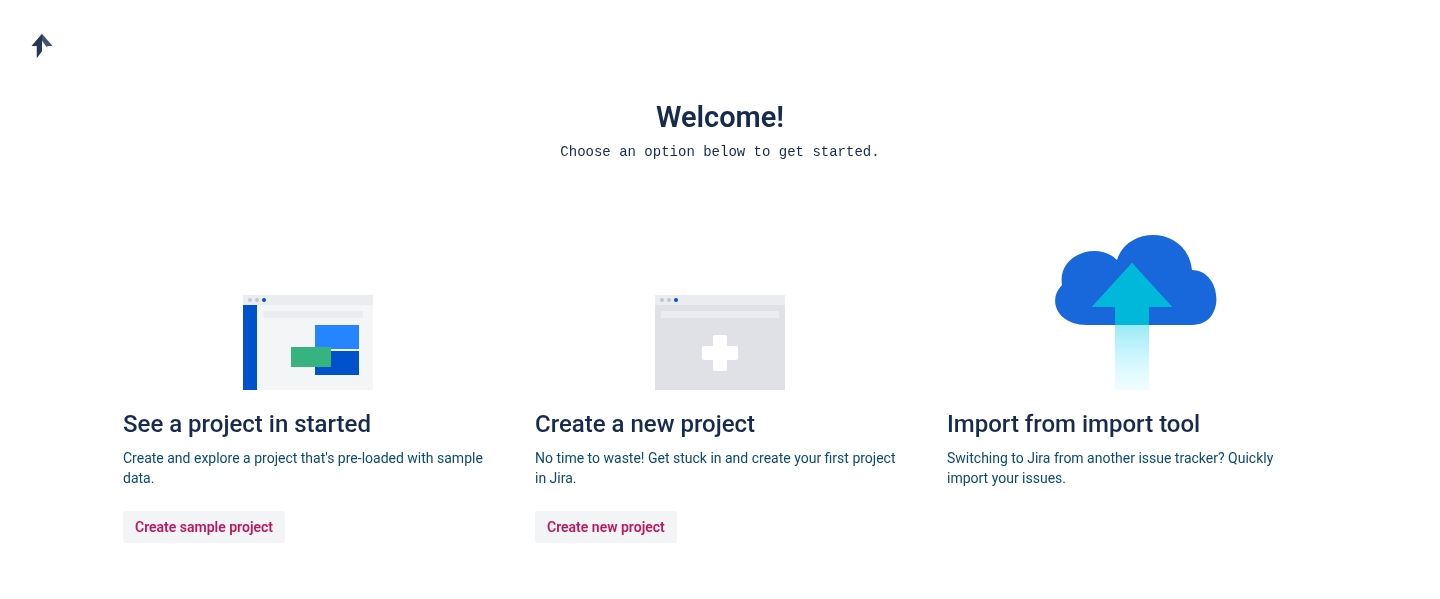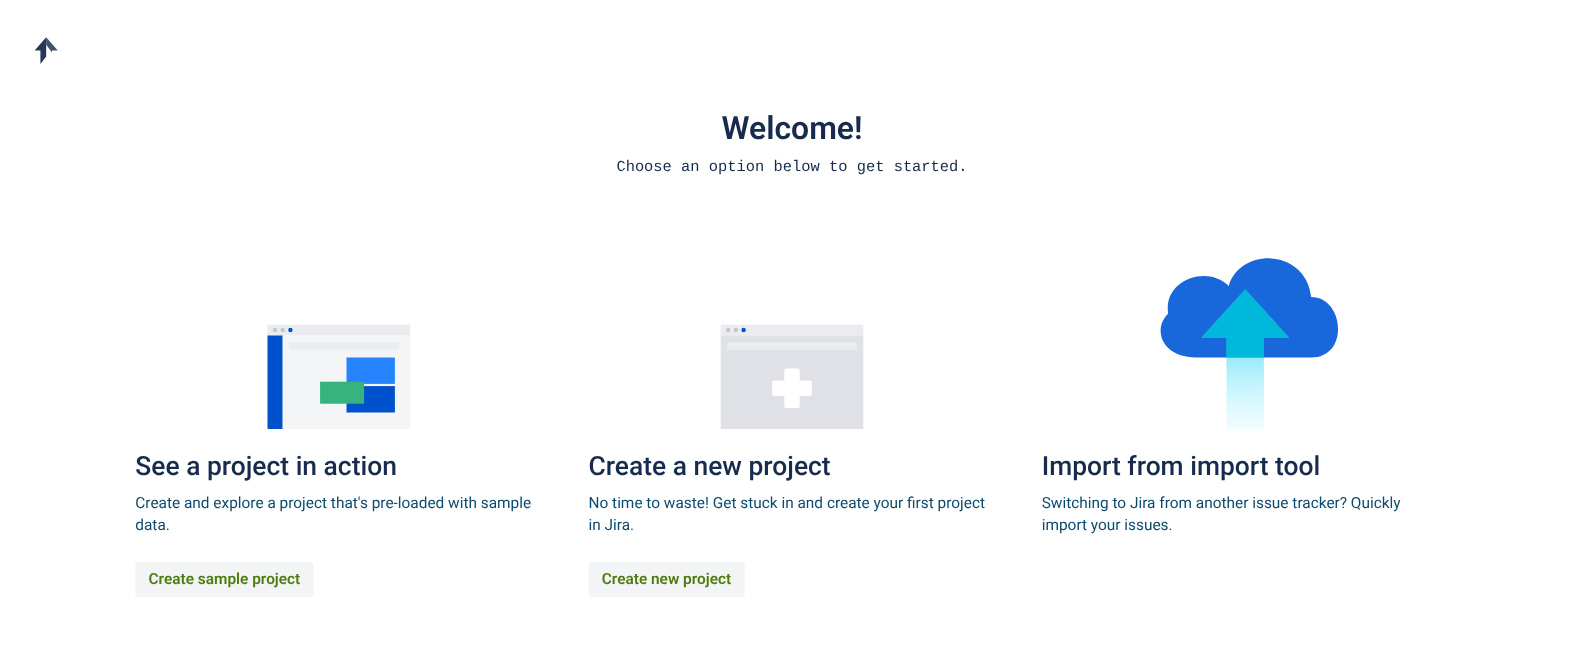--- a/index.html
+++ b/index.html
@@ -68,21 +68,21 @@
       min-height: 40px;
     }
     .card-button {
       display: inline-block;
       background: #f3f4f6;
       border: none;
       border-radius: 3px;
       padding: 8px 12px;
       font-size: 14px;
       font-weight: 600;
-      color: #4d7c0f;
+      color: #be185d;
       cursor: pointer;
       font-family: inherit;
     }
   </style>
 </head>
 <body>
 
 <div class="logo">
   <svg width="28" height="28" viewBox="0 0 32 32">
     <path d="M 16 2 L 4 16 L 10 16 L 10 30 L 16 22 L 16 2 Z" fill="#253858"></path>
@@ -111,21 +111,21 @@
           <rect x="14" y="10" width="116" height="85" fill="#f4f5f7"></rect>
 
           <rect x="20" y="16" width="100" height="7" fill="#ebecf0"></rect>
 
           <rect x="72" y="30" width="44" height="24" fill="#2684ff"></rect>
           <rect x="72" y="56" width="44" height="24" fill="#0052cc"></rect>
 
           <rect x="48" y="52" width="40" height="20" fill="#36B37E"></rect>
         </svg>
       </div>
-      <h2 class="card-title">See a project in action</h2>
+      <h2 class="card-title">See a project in started</h2>
       <p class="card-desc">Create and explore a project that's pre-loaded with sample data.</p>
       <button class="card-button">Create sample project</button>
     </div>
 
     <div class="card">
       <div class="illustration">
         <svg width="130" height="95" viewBox="0 0 130 95">
           <rect x="0" y="0" width="130" height="95" fill="#f4f5f7"></rect>
           <rect x="0" y="0" width="130" height="10" fill="#ebecf0"></rect>
           <circle cx="7" cy="5" r="2" fill="#c1c7d0"></circle>

